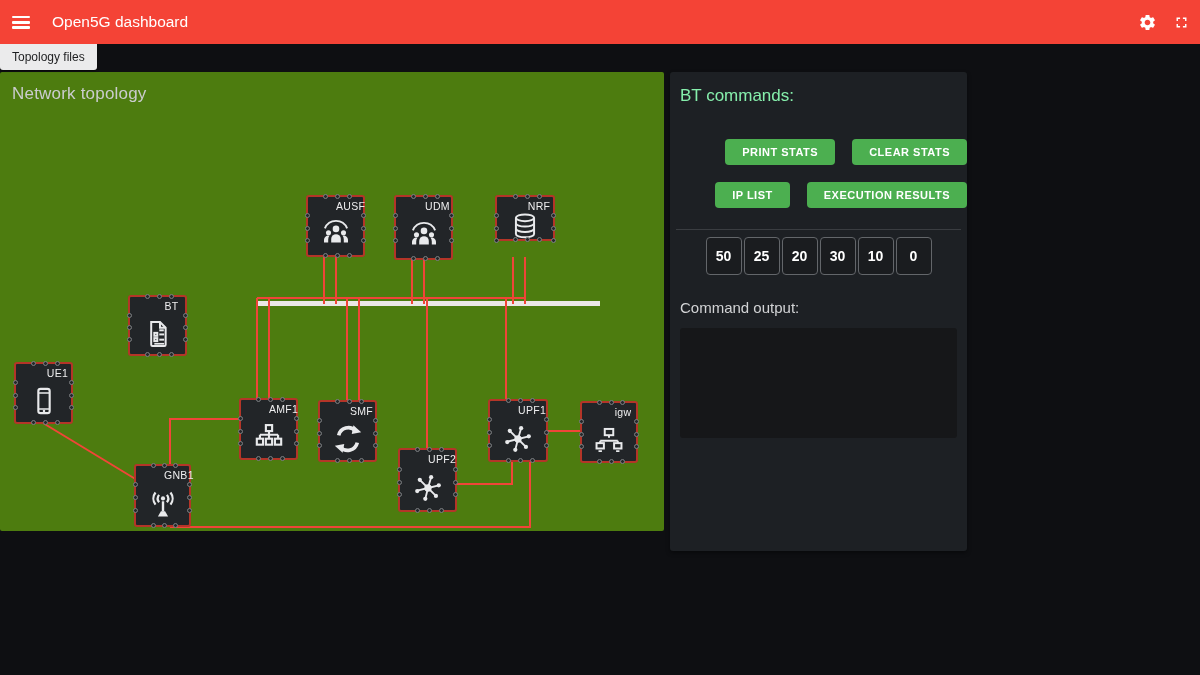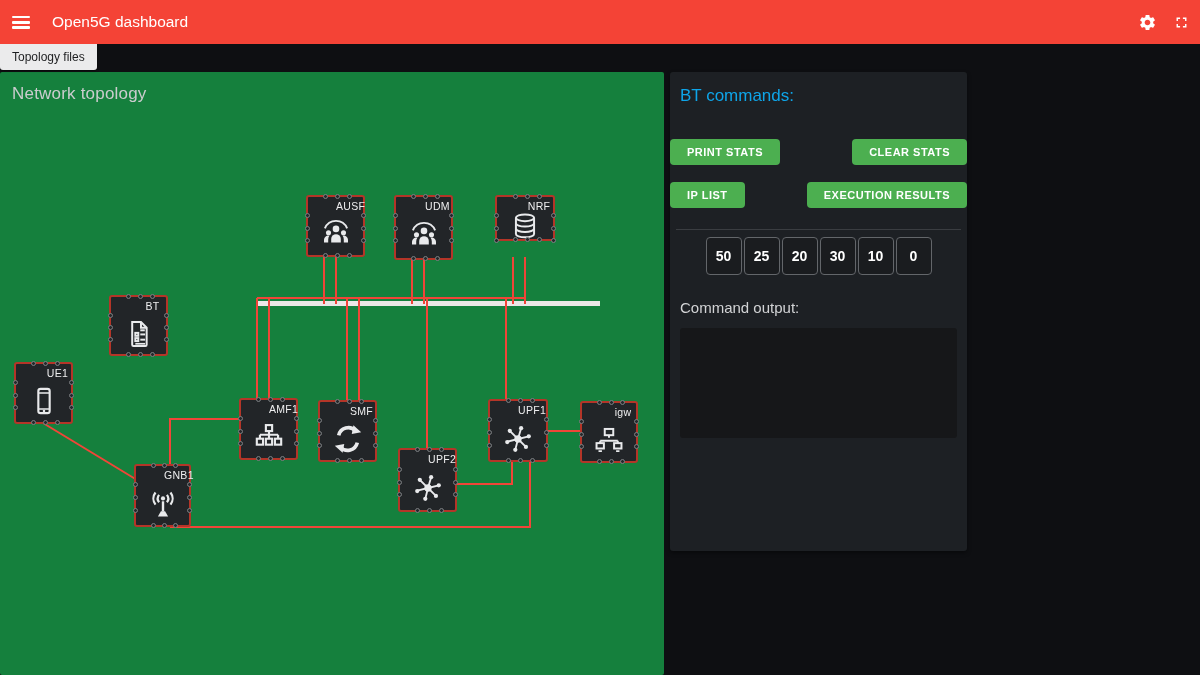--- a/index.html
+++ b/index.html
@@ -14,28 +14,28 @@
   .appbar-title { position:absolute; left:52px; top:0; height:44px; line-height:44px; color:#fff; font-size:15.5px; }
   .appbar-icons { position:absolute; right:10px; top:0; height:44px; display:flex; align-items:center; gap:16px; }
   .appbar-icons svg { display:block; cursor:pointer; }
 
   
   .tabbar { position:absolute; left:0; top:44px; height:26px; z-index:9; }
   .tab { height:26px; line-height:26px; padding:0 12px; background:#ebebec; color:#1d1e20; font-size:12px;
          border-radius:0 0 3px 3px; cursor:pointer; box-shadow:0 1px 2px rgba(0,0,0,.5); }
 
   
-  .left-card { position:absolute; left:0; top:72px; width:664px; height:603px; background:#15803d; border-radius:2px; z-index:1; }
+  .left-card { position:absolute; left:0; top:72px; width:664px; height:459px; background:#4d7c0f; border-radius:2px; z-index:1; }
   .canvas-title { position:absolute; left:12px; top:12px; font-size:17px; font-weight:400; color:#cbccce; letter-spacing:.2px; }
   .right-card { position:absolute; left:670px; top:72px; width:297px; height:479px; background:#1d2024; border-radius:3px; z-index:4;
                 display:flex; flex-direction:column; box-shadow:0 2px 4px rgba(0,0,0,.4); }
-  .panel-heading { margin:14px 7px 0 10px; font-size:17px; font-weight:400; color:#0ea5e9; }
+  .panel-heading { margin:14px 7px 0 10px; font-size:17px; font-weight:400; color:#86efac; }
 
   
-  .btn-row { display:flex; justify-content:space-between; gap:29px; }
+  .btn-row { display:flex; justify-content:flex-end; gap:17px; }
   .btn-row.r1 { margin-top:33px; }
   .btn-row.r2 { margin-top:17px; }
   .btn { height:26px; padding:0 17px; border:none; border-radius:4px; color:#fff; font-family:inherit;
          font-size:11px; font-weight:bold; letter-spacing:.5px; cursor:pointer; }
   .divider { border-top:1px solid #3a3d41; margin:21px 6px 0 6px; }
   .inputs-row { display:flex; justify-content:center; gap:2px; margin-top:7px; }
   .num-input { width:36px; height:38px; background:#1a1c1f; border:1px solid #63666a; border-radius:4px;
                color:#fff; font-family:inherit; font-size:14px; font-weight:bold; text-align:center; }
   .start-btn { margin:21px auto 0 auto; width:260px; height:25px; border:none; border-radius:4px; color:#fff;
                font-family:inherit; font-size:11.5px; font-weight:bold; letter-spacing:.6px; cursor:pointer; }
@@ -169,21 +169,21 @@
         <div class="dot" style="right: -3px; top: 16.1px;"></div>
         <div class="dot" style="top: -3px; left: 27.5px;"></div>
         <div class="dot" style="bottom: -3px; left: 27.5px;"></div>
         <div class="dot" style="left: -3px; top: 28.5px;"></div>
         <div class="dot" style="right: -3px; top: 28.5px;"></div>
         <div class="dot" style="top: -3px; left: 39.5px;"></div>
         <div class="dot" style="bottom: -3px; left: 39.5px;"></div>
         <div class="dot" style="left: -3px; top: 40.9px;"></div>
         <div class="dot" style="right: -3px; top: 40.9px;"></div>
       </div>
-      <div class="node" style="left: 109px; top: 295px; width: 59px; height: 61px; border-color: rgb(180, 53, 40);">
+      <div class="node" style="left: 128px; top: 295px; width: 59px; height: 61px; border-color: rgb(180, 53, 40);">
         <div class="node-label">BT</div>
         <div class="node-icon">
           <svg width="34" height="34" viewBox="0 0 24 24" fill="none" stroke="#e9eaec" stroke-width="1.4">
             <path d="M7.2 3.6h6.2l4 4V19.6a.9.9 0 0 1-.9.9H8.1a.9.9 0 0 1-.9-.9z"></path>
             <path d="M13.4 3.6v4h4"></path>
             <path d="M12.9 9.4h3.2"></path>
             <rect x="9.4" y="11.2" width="2.1" height="2.1"></rect>
             <path d="M12.9 12.3h3.4"></path>
             <rect x="9.4" y="14.9" width="2.1" height="2.1"></rect>
             <path d="M12.9 16h3.4"></path>

